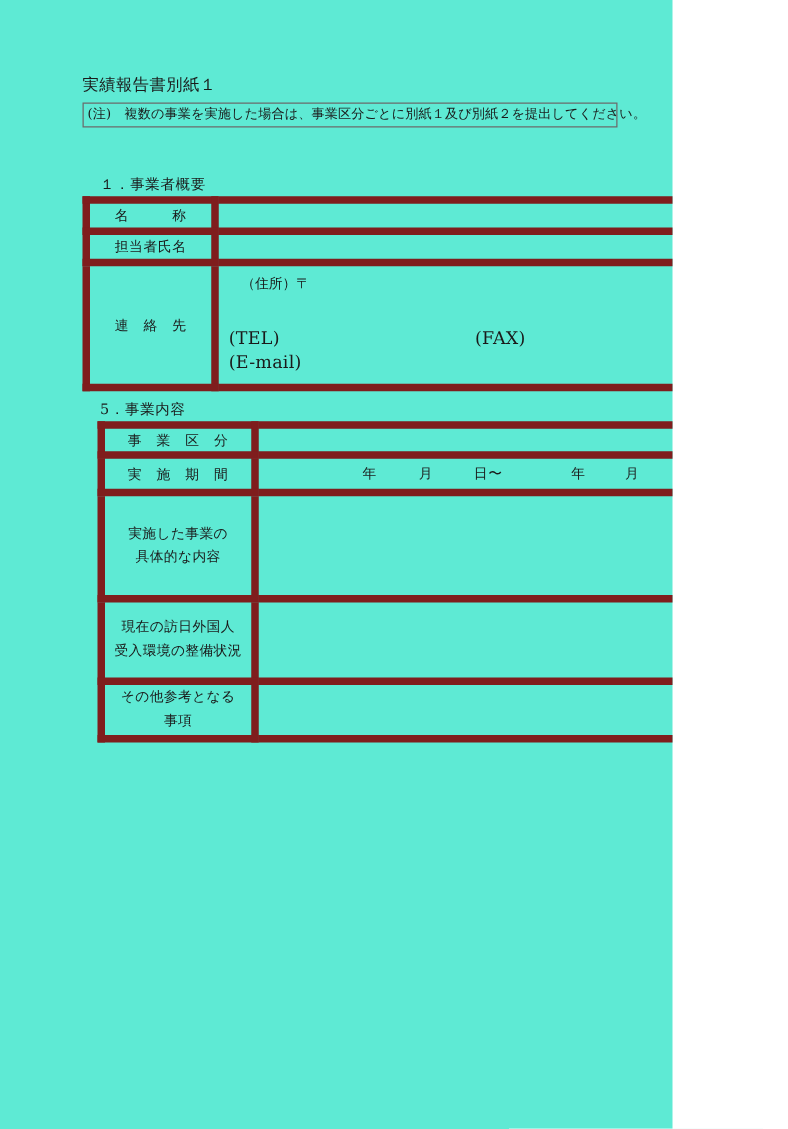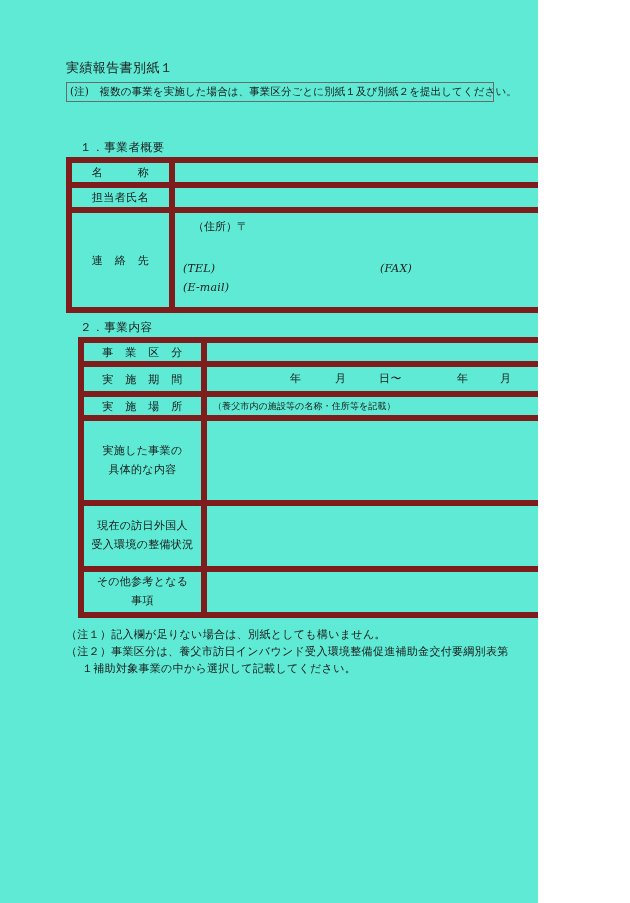--- a/index.html
+++ b/index.html
@@ -83,23 +83,22 @@
     position: relative;
     height: 85px;
   }
   .contact-line { line-height: 1.5; white-space: nowrap; }
   .contact-addr { position: absolute; left: 18px; top: 6px; }
   .contact-tel  { position: absolute; left: 8px; top: 48px; }
   .contact-fax  { position: absolute; left: 205px; top: 48px; }
   .contact-mail { position: absolute; left: 8px; top: 67px; text-align: center; }
   .mono-label {
     font-family: "DejaVu Serif", "Liberation Serif", serif;
-    font-size: 11px;
+    font-size: 14px;
     letter-spacing: 0.2px;
-    font-style: italic;
   }
 
   
   table.t2 {
     left: 78px;
     top: 337px;
     width: 475px;
   }
   table.t2 .lbl {
     width: 117px;
@@ -184,43 +183,39 @@
         <td class="contact-cell">
           <div class="contact-line contact-addr">（住所）〒</div>
           <div class="contact-line contact-tel mono-label">(TEL)</div>
           <div class="contact-line contact-fax mono-label">(FAX)</div>
           <div class="contact-line contact-mail mono-label">(E-mail)</div>
         </td>
       </tr>
     </tbody>
   </table>
 
-  <div class="section-heading s2">２．事業内容</div>
+  <div class="section-heading s2">5．事業内容</div>
 
   <table class="form-table t2">
     <tbody>
       <tr class="r-kubun">
         <td class="lbl">事　業　区　分</td>
         <td class="val"></td>
       </tr>
       <tr class="r-kikan">
         <td class="lbl">実　施　期　間</td>
         <td class="val date-cell">
           <span class="d-y1">年</span>
           <span class="d-m1">月</span>
           <span class="d-d1">日〜</span>
           <span class="d-y2">年</span>
           <span class="d-m2">月</span>
           <span class="d-d2">日</span>
         </td>
       </tr>
-      <tr class="r-basho">
-        <td class="lbl">実　施　場　所</td>
-        <td class="val hint-cell">（養父市内の施設等の名称・住所等を記載）</td>
-      </tr>
       <tr class="r-naiyou">
         <td class="lbl two-line">
           <div>実施した事業の</div>
           <div>具体的な内容</div>
         </td>
         <td class="val"></td>
       </tr>
       <tr class="r-genzai">
         <td class="lbl two-line">
           <div>現在の訪日外国人</div>
@@ -231,19 +226,14 @@
       <tr class="r-sonota">
         <td class="lbl two-line">
           <div>その他参考となる</div>
           <div>事項</div>
         </td>
         <td class="val"></td>
       </tr>
     </tbody>
   </table>
 
-  <div class="footnotes">
-    <div class="footnote">（注１）記入欄が足りない場合は、別紙としても構いません。</div>
-    <div class="footnote">（注２）事業区分は、養父市訪日インバウンド受入環境整備促進補助金交付要綱別表第</div>
-    <div class="footnote footnote-cont">１補助対象事業の中から選択して記載してください。</div>
-  </div>
 
 </div>
 
 </body></html>

